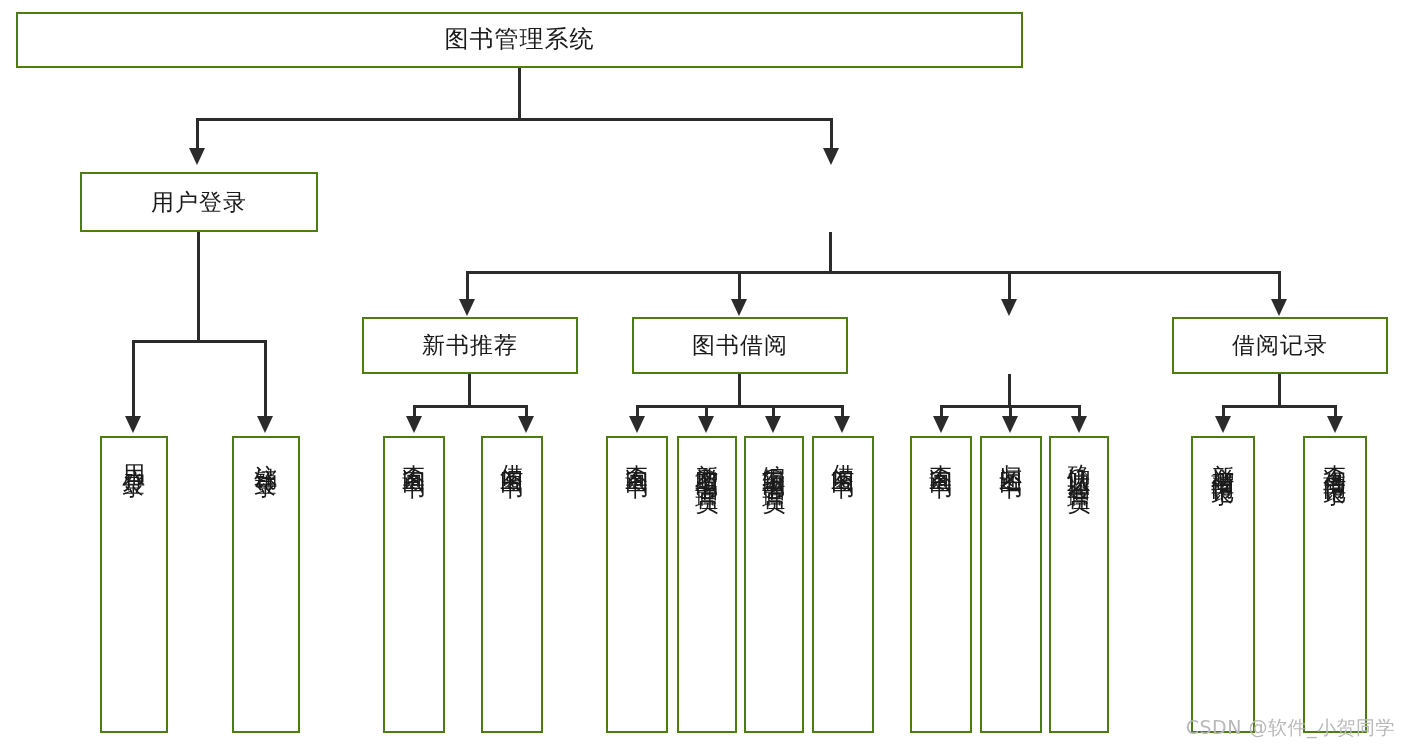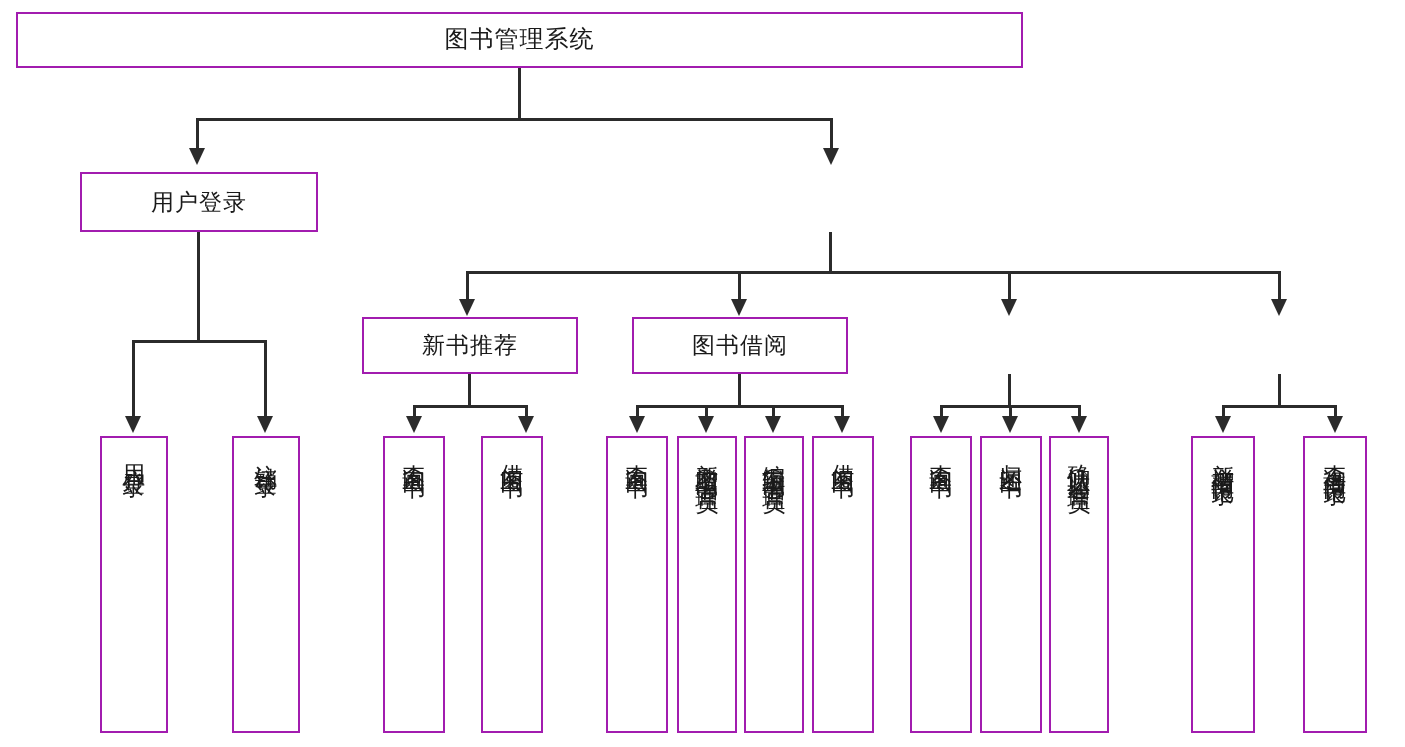--- a/index.html
+++ b/index.html
@@ -15,21 +15,21 @@
     position: relative;
     width: 1405px;
     height: 747px;
     background: #ffffff;
     overflow: hidden;
   }
   .node {
     position: absolute;
     box-sizing: border-box;
     background: #ffffff;
-    border: 2px solid #a21caf;
+    border: 2px solid #4d7c0f;
     display: flex;
     align-items: center;
     justify-content: center;
     color: #1a1a1a;
     line-height: 1.15;
   }
   .node .label {
     display: block;
     text-align: center;
     white-space: pre-line;
@@ -122,20 +122,23 @@
   <div class="edge vline" style="left:1008px; top:271px; width:3px; height:30px;"></div>
   <div class="arrow" style="left:1001px; top:299px;"></div>
   <div class="edge vline" style="left:1278px; top:271px; width:3px; height:30px;"></div>
   <div class="arrow" style="left:1271px; top:299px;"></div>
 
   <div class="node h" style="left:632px; top:317px; width:216px; height:57px;">
     <span class="label">图书借阅</span>
   </div>
   <div class="node h" style="left:362px; top:317px; width:216px; height:57px;">
     <span class="label">新书推荐</span>
+  </div>
+  <div class="node h" style="left:1172px; top:317px; width:216px; height:57px;">
+    <span class="label">借阅记录</span>
   </div>
 
   <div class="edge vline" style="left:468px; top:374px; width:3px; height:33px;"></div>
   <div class="edge hline" style="left:413px; top:405px; width:115px; height:3px;"></div>
   <div class="edge vline" style="left:413px; top:405px; width:3px; height:13px;"></div>
   <div class="arrow" style="left:406px; top:416px;"></div>
   <div class="edge vline" style="left:525px; top:405px; width:3px; height:13px;"></div>
   <div class="arrow" style="left:518px; top:416px;"></div>
 
   <div class="edge vline" style="left:738px; top:374px; width:3px; height:33px;"></div>
@@ -202,14 +205,15 @@
     <span class="label">确认归还（管理员）</span>
   </div>
 
   <div class="node v" style="left:1191px; top:436px; width:64px; height:297px;">
     <span class="label">新增借阅记录</span>
   </div>
   <div class="node v" style="left:1303px; top:436px; width:64px; height:297px;">
     <span class="label">查询借阅记录</span>
   </div>
 
+  <div class="watermark">CSDN @软件_小贺同学</div>
 
 </div>
 
 </body></html>

